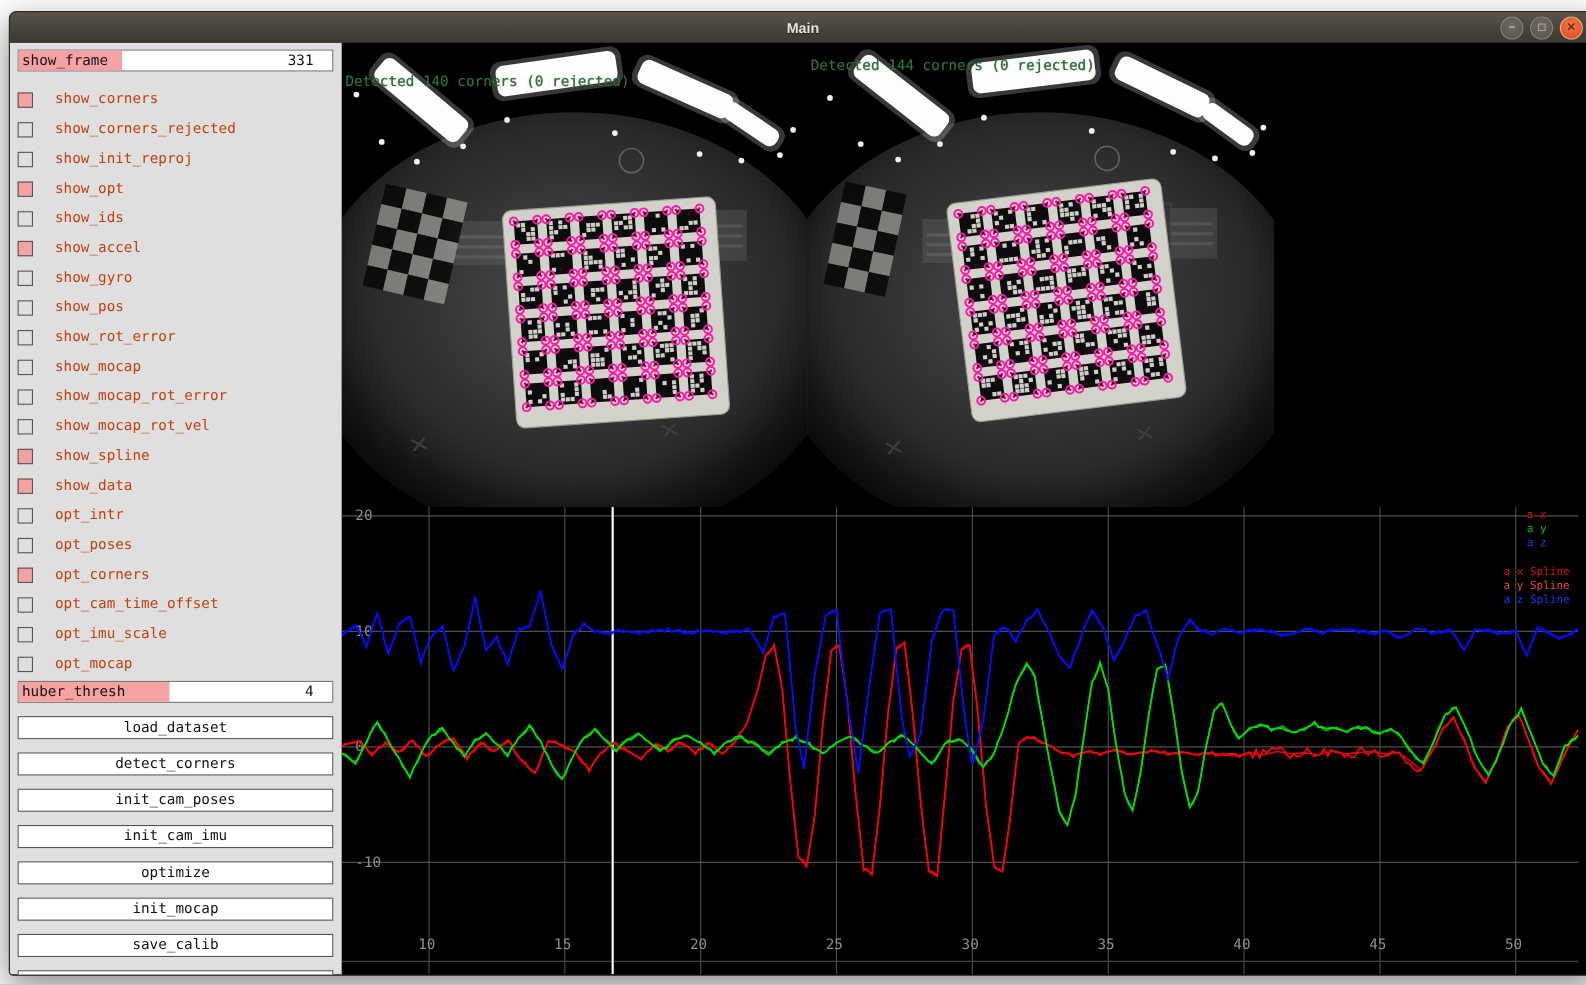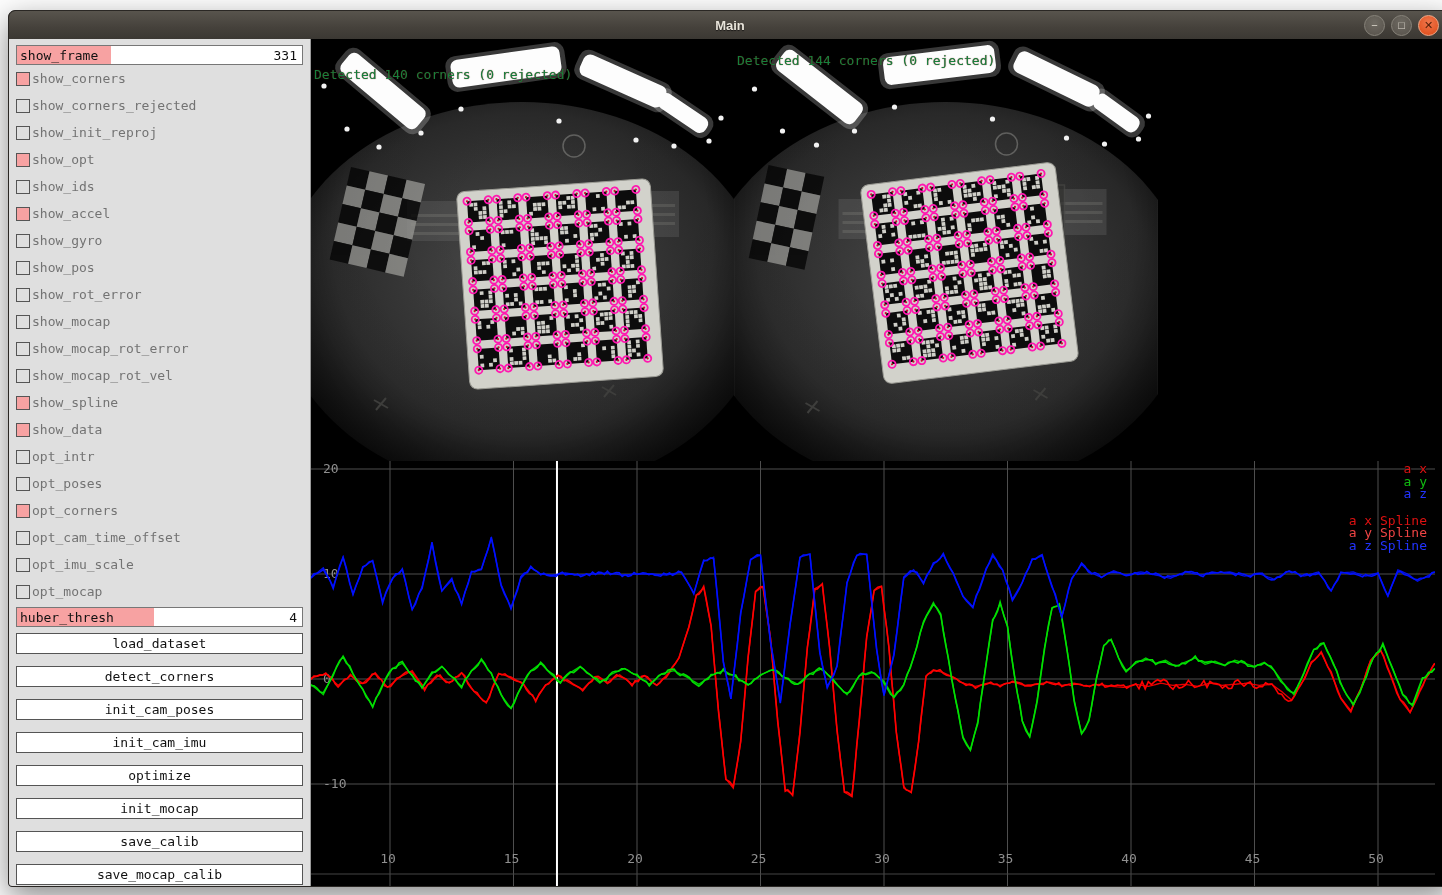--- a/index.html
+++ b/index.html
@@ -15,37 +15,37 @@
   .winbtns{position:absolute;right:12px;top:4px;display:flex;gap:6px;}
   .wbtn{width:19px;height:19px;border-radius:50%;display:flex;align-items:center;justify-content:center;
     font-family:"Liberation Sans",sans-serif;font-size:11px;line-height:1;}
   .wbtn.gray{background:radial-gradient(circle at 50% 35%,#6e6density96,#57524b);background:radial-gradient(circle at 50% 35%,#6e6a62,#57524b);
     border:1px solid #87837a;color:#ddd8ce;}
   .wbtn.close{background:radial-gradient(circle at 50% 35%,#f0774d,#dd4814);border:1px solid #f2a988;color:#55200a;}
   .glyph{margin-top:-1px;}
   
   .sidebar{position:absolute;left:0;top:28px;width:302px;bottom:0;background:#dfdfdf;
     border-right:1px solid #9a9a9a;box-sizing:border-box;padding:6px 7px 0 7px;}
-  .varrow{position:relative;height:20px;background:#fff;border:1px solid #777;box-sizing:border-box;margin-bottom:0;}
+  .varrow{position:relative;height:20px;background:#fff;border:1px solid #777;box-sizing:border-box;margin-bottom:12px;}
   .varfill{position:absolute;left:0;top:0;bottom:0;background:#f7a2a2;}
   .varlabel{position:absolute;left:3px;top:2px;font-size:13px;color:#111;}
-  .varvalue{position:absolute;right:5px;top:2px;font-size:13px;color:#111;}
+  .varvalue{position:absolute;right:17px;top:2px;font-size:13px;color:#111;}
   .cbrow{height:27px;display:flex;align-items:center;cursor:default;}
   .cb{width:14px;height:14px;border:1px solid #555;background:#dfdfdf;box-sizing:border-box;flex:none;}
   .cb.checked{background:#f7a2a2;}
-  .cblabel{font-size:13px;color:#737373;margin-left:2px;white-space:nowrap;}
+  .cblabel{font-size:13px;color:#c2410c;margin-left:20px;white-space:nowrap;}
   .sbtn{display:block;width:100%;height:21px;margin:6px 0 12px 0;background:#fff;border:1px solid #555;
     font-family:"DejaVu Sans Mono","Liberation Mono",monospace;font-size:13px;color:#111;padding:0;}
   
   .content{position:absolute;left:302px;top:28px;right:0;bottom:0;background:#000;}
   .cam{position:absolute;top:0;height:422px;}
   .cam-overlay{position:absolute;font-size:13px;color:#15803d;white-space:nowrap;z-index:5;
     text-shadow:0 0 1px rgba(120,0,0,.8);}
   .plotwrap{position:absolute;left:0;top:422px;width:1124px;height:425px;}
-  .legend{position:absolute;right:8px;top:2px;text-align:right;z-index:6;font-size:13px;line-height:12.5px;
+  .legend{position:absolute;right:8px;top:2px;text-align:center;z-index:6;font-size:10px;line-height:12.5px;
     text-shadow:1px 1px 0 #000;}
   .legend div{white-space:pre;}
   .leg-gap{height:14px;}
 </style>
 </head>
 <body>
 <div class="stage">
  <div class="window">
   <div class="titlebar">
     <span class="title">Main</span>

